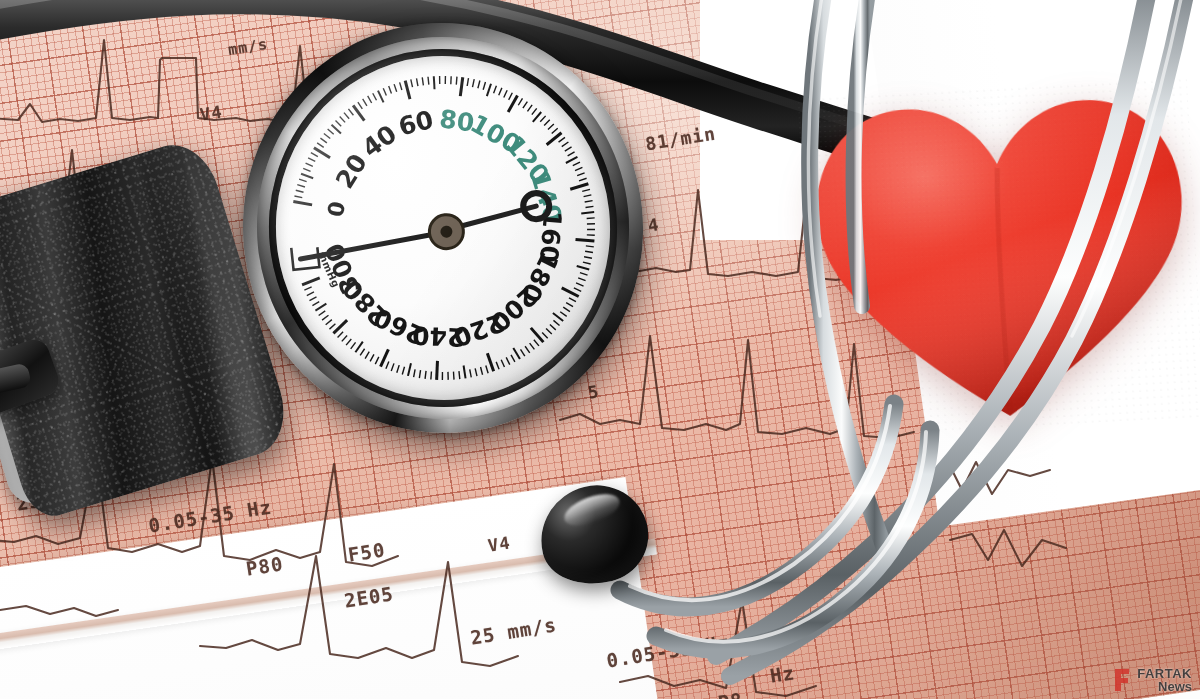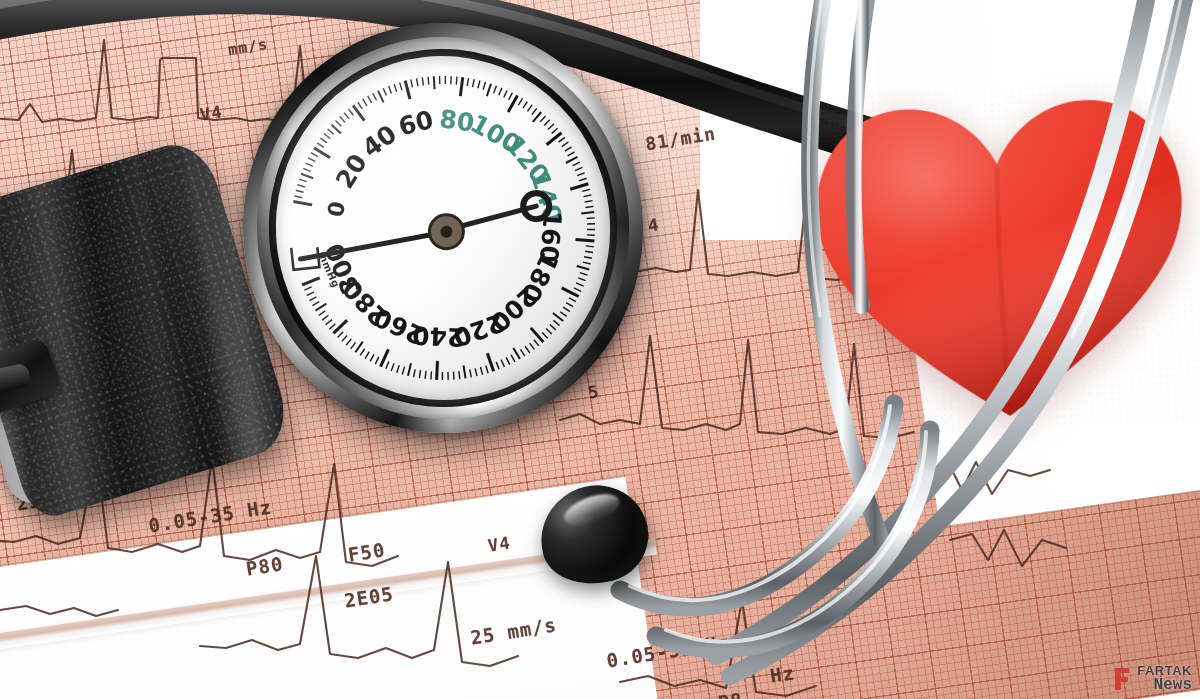--- a/index.html
+++ b/index.html
@@ -287,23 +287,23 @@
   .wm-text { line-height: 1.0; }
   .wm-line1 {
     font-family: "Liberation Sans", sans-serif;
     font-weight: 700;
     font-size: 13px;
     letter-spacing: 0.5px;
     color: #3a3a3a;
     text-shadow: 0 0 2px rgba(255,255,255,0.85);
   }
   .wm-line2 {
-    font-family: Liberation Mono, monospace;
+    font-family: Liberation Sans, sans-serif;
     font-weight: 700;
-    font-size: 16px;
+    font-size: 13px;
     color: #3a3a3a;
     text-align: right;
     text-shadow: 0 0 2px rgba(255,255,255,0.85);
   }
 </style>
 </head>
 <body>
 
 <div id="stage">
 

